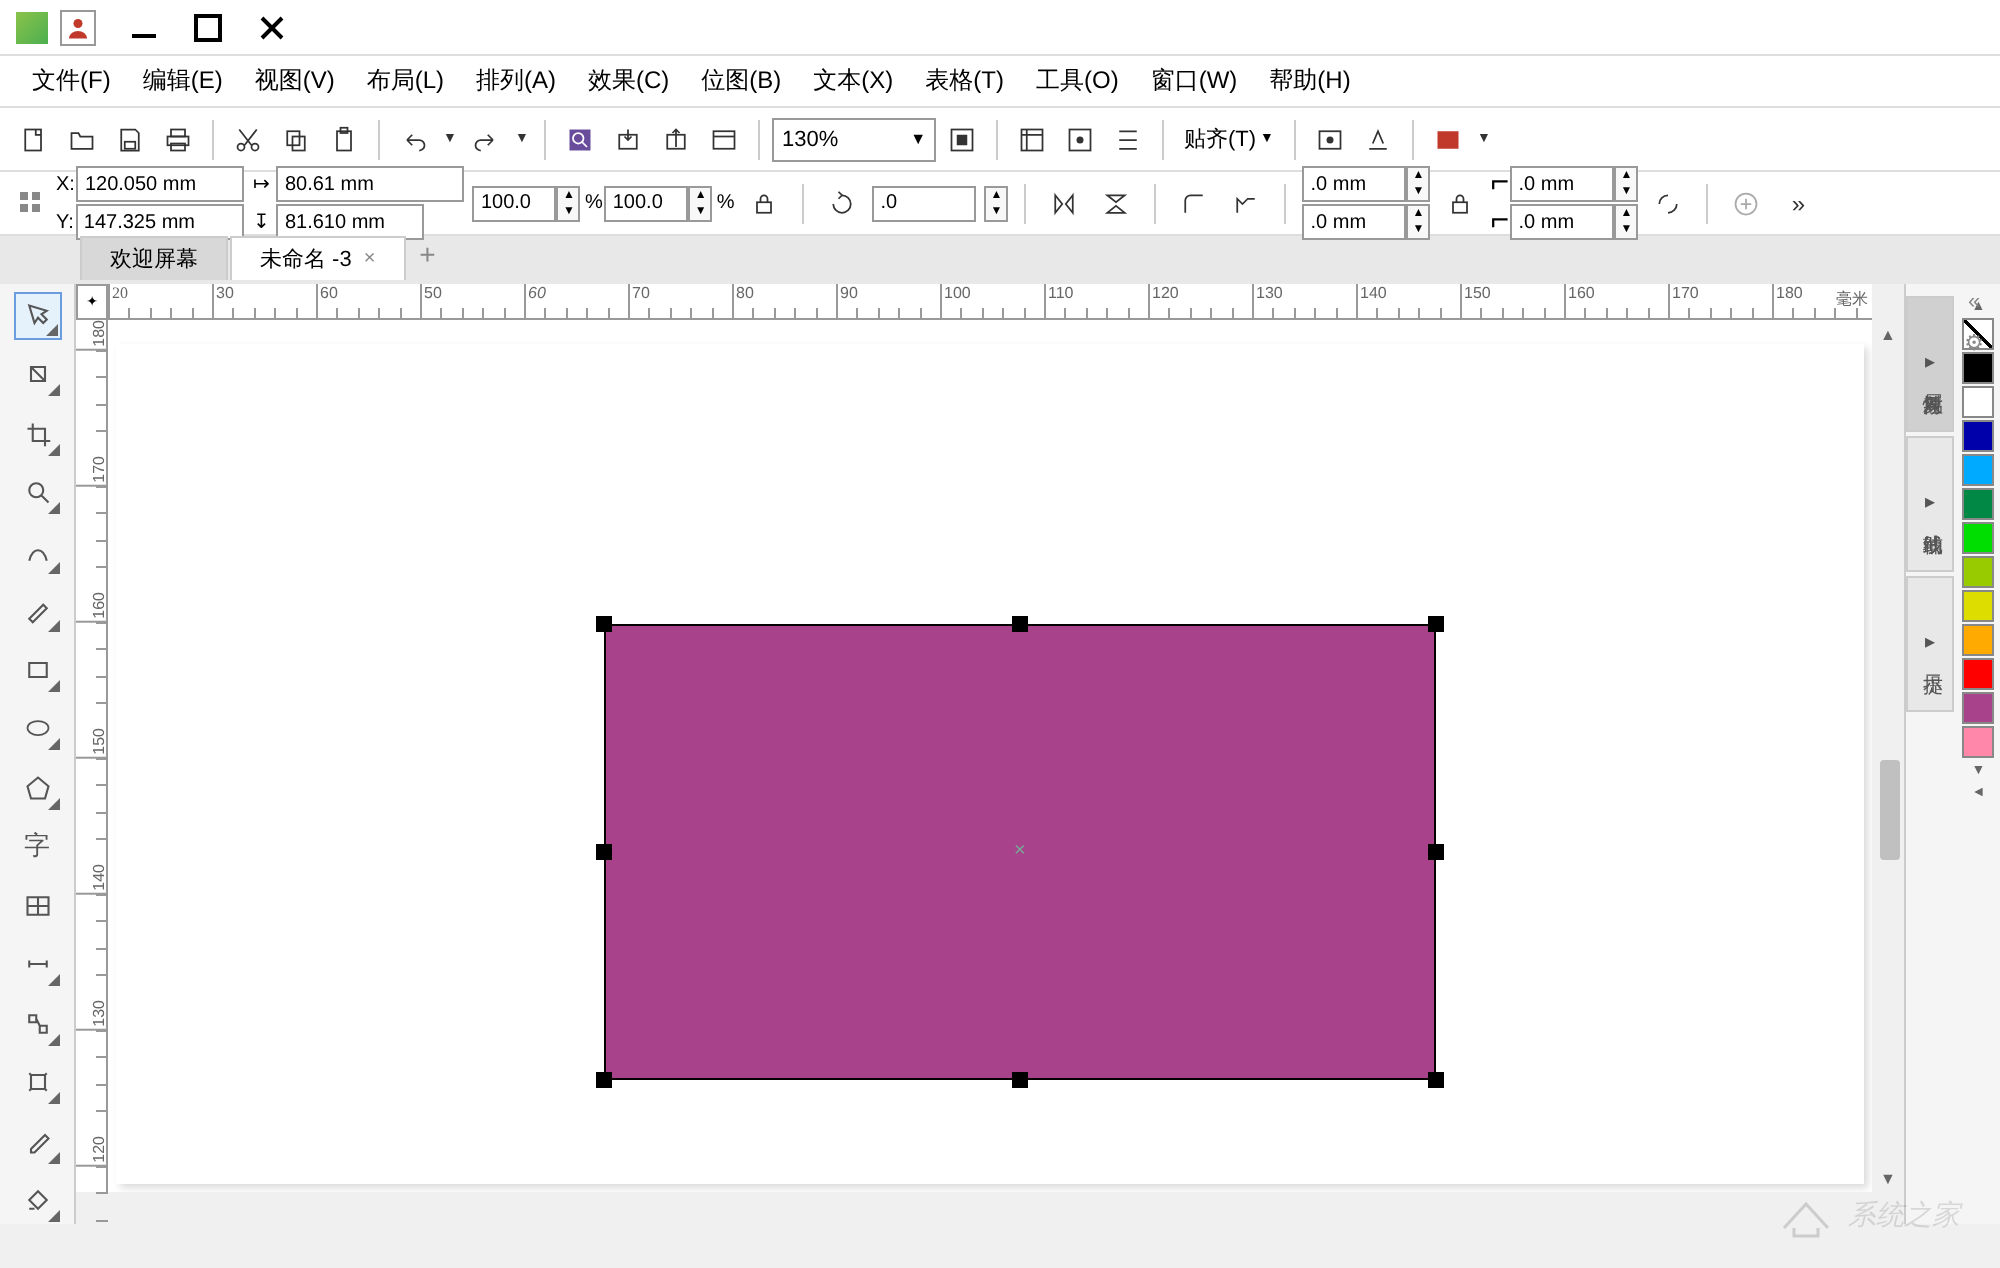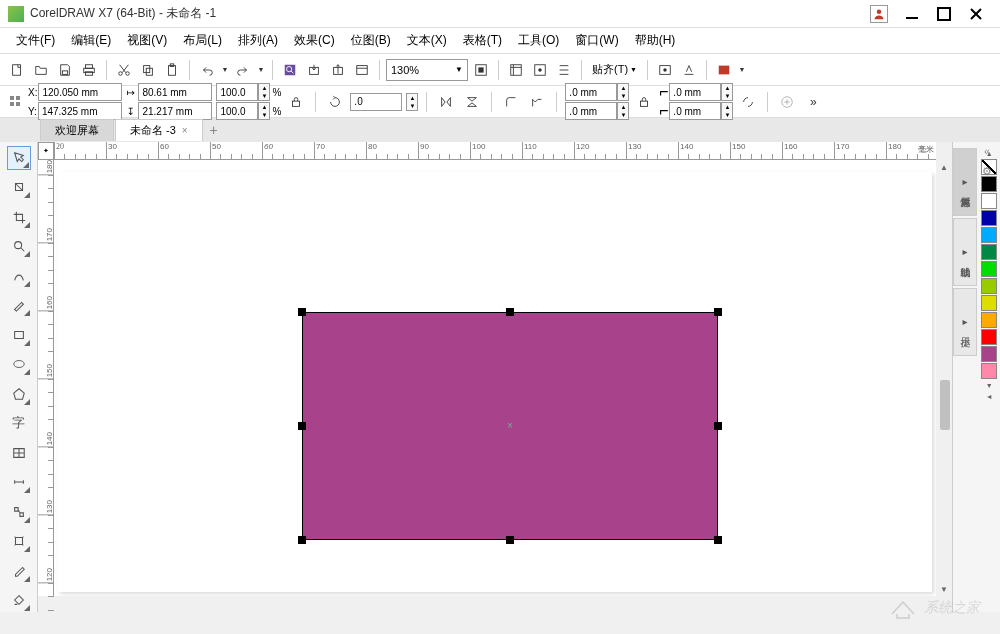--- a/index.html
+++ b/index.html
@@ -21,21 +21,21 @@
 .zoombox .zv { flex:1; }
 .zoombox .zc { font-size:8px; }
 .snaplabel { font-size:11px; padding:0 4px; cursor:pointer; display:flex; align-items:center; gap:2px; }
 .toolbar2 { height:32px; background:#fff; display:flex; align-items:center; padding:0 6px; border-bottom:1px solid #ddd; gap:4px; }
 .coordgrp { display:flex; align-items:center; gap:2px; }
 .coordgrp .ic { width:20px; height:20px; display:flex; align-items:center; justify-content:center; }
 .coordgrp .lbl { font-size:10px; color:#000; }
 .numinput { height:18px; border:1px solid #999; background:#fff; font-size:10px; padding:0 3px; display:flex; align-items:center; }
 .spinner { width:12px; height:18px; display:flex; flex-direction:column; border:1px solid #999; }
 .spinner div { flex:1; display:flex; align-items:center; justify-content:center; font-size:6px; cursor:pointer; background:#f8f8f8; }
-.tabbar { height:24px; background:#e8e8e8; display:flex; align-items:center; padding:0 40px; }
+.tabbar { height:24px; background:#e8e8e8; display:flex; align-items:flex-start; padding:0 40px; }
 .tab { height:22px; padding:0 14px; font-size:11px; display:flex; align-items:center; background:#d8d8d8; border:1px solid #ccc; border-bottom:none; cursor:pointer; margin-right:1px; }
 .tab.active { background:#fff; }
 .tab .closex { margin-left:6px; font-size:10px; color:#888; }
 .addtab { width:20px; height:18px; display:flex; align-items:center; justify-content:center; color:#888; font-size:14px; cursor:pointer; }
 .workspace { position:relative; height:470px; display:flex; }
 .ltoolbox { width:38px; background:#f5f5f5; border-right:1px solid #ccc; display:flex; flex-direction:column; align-items:center; padding-top:4px; gap:6px; }
 .ltool { width:24px; height:24px; display:flex; align-items:center; justify-content:center; cursor:pointer; color:#555; position:relative; }
 .ltool.sel { border:1px solid #6a9cde; background:#e5f1fb; }
 .ltool svg { width:14px; height:14px; }
 .ltool .fly { position:absolute; right:1px; bottom:1px; border:3px solid transparent; border-right-color:#666; border-bottom-color:#666; width:0; height:0; }
@@ -70,21 +70,20 @@
 .watermark { position:absolute; right:20px; bottom:14px; font-size:14px; color:rgba(0,0,0,0.12); font-style:italic; pointer-events:none; display:flex; align-items:center; gap:6px; }
 .watermark svg { width:30px; height:24px; }
 .rightctrl { position:absolute; right:4px; top:142px; width:18px; display:flex; flex-direction:column; gap:2px; z-index:20; }
 .rightctrl div { width:18px; height:18px; display:flex; align-items:center; justify-content:center; font-size:11px; color:#888; cursor:pointer; border:1px solid transparent; }
 </style>
 </head>
 <body>
 
 <div class="titlebar">
   <div class="logo"></div>
-  <div class="title">CorelDRAW X7 (64-Bit) - 未命名 -1</div>
   <div class="userbox">
       <svg viewBox="0 0 16 16">
         <circle cx="8" cy="5" r="3" fill="#c0392b"></circle>
         <path d="M2 15c0-3 3-5 6-5s6 2 6 5" fill="#c0392b"></path>
       </svg>
     </div>
   <div class="winbtn">
       <svg viewBox="0 0 14 14">
         <rect x="1" y="10" width="12" height="2" fill="#000"></rect>
       </svg>
@@ -273,30 +272,30 @@
       <div style="display:flex;align-items:center;gap:1px">
           <span class="lbl">Y:</span>
           <div class="numinput" style="width:84px">147.325 mm</div>
         </div>
     </div>
   </div>
   <div class="coordgrp">
     <div style="display:flex;flex-direction:column;gap:1px">
       <div style="display:flex;align-items:center">
           <span class="lbl" style="width:12px">↦</span>
-          <div class="numinput" style="width:74px">80.61 mm</div>
+          <div class="numinput" style="width:94px">80.61 mm</div>
         </div>
       <div style="display:flex;align-items:center">
           <span class="lbl" style="width:12px">↧</span>
-          <div class="numinput" style="width:74px">21.217 mm</div>
+          <div class="numinput" style="width:74px">81.610 mm</div>
         </div>
     </div>
   </div>
   <div class="coordgrp">
-    <div style="display:flex;flex-direction:column;gap:1px">
+    <div style="display:flex;flex-direction:row;gap:1px">
       <div style="display:flex;align-items:center">
           <div class="numinput" style="width:42px">100.0</div>
           <div class="spinner">
             <div>▲</div>
             <div>▼</div>
           </div>
           <span class="lbl" style="margin-left:2px">%</span>
         </div>
       <div style="display:flex;align-items:center">
           <div class="numinput" style="width:42px">100.0</div>

